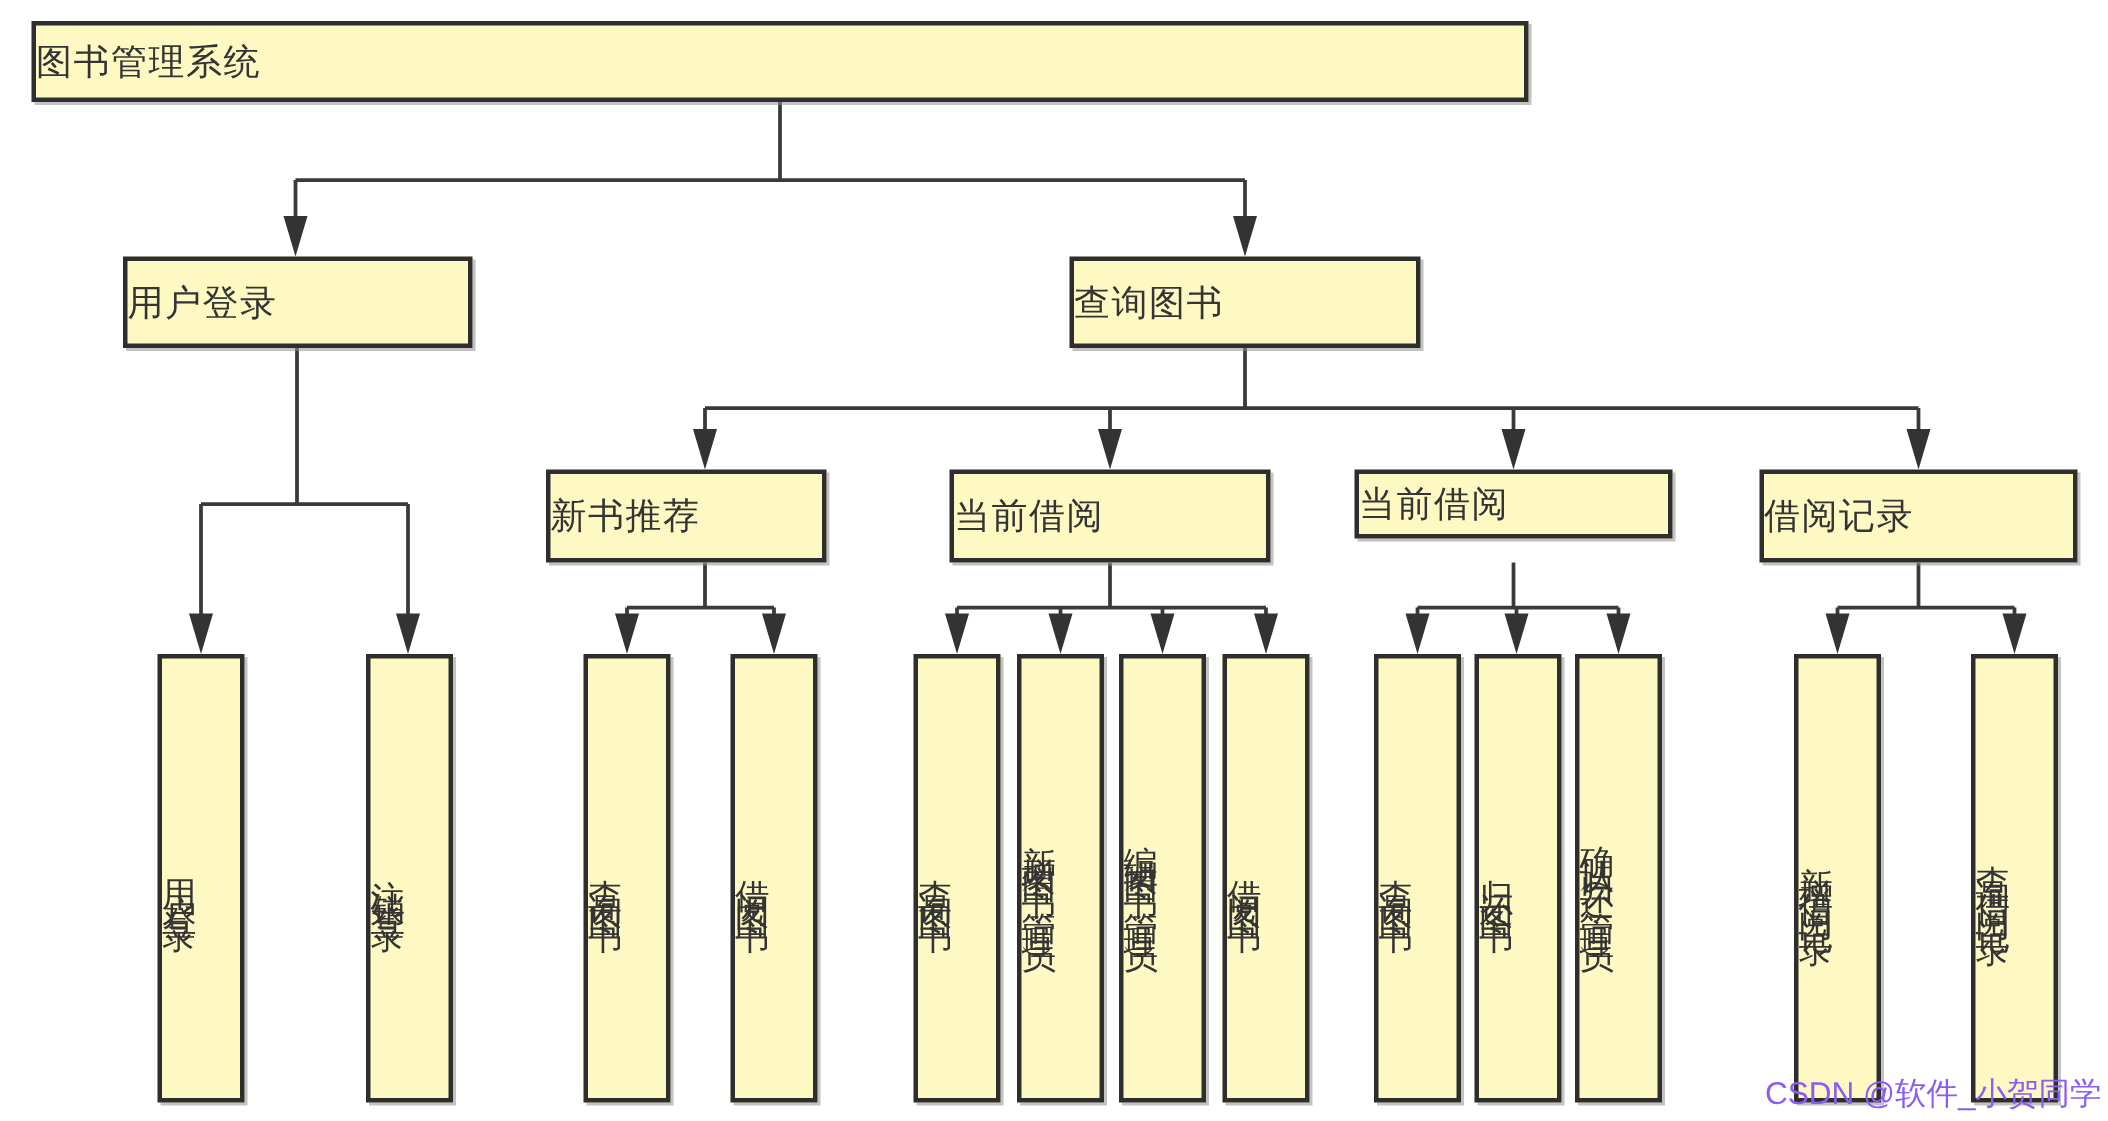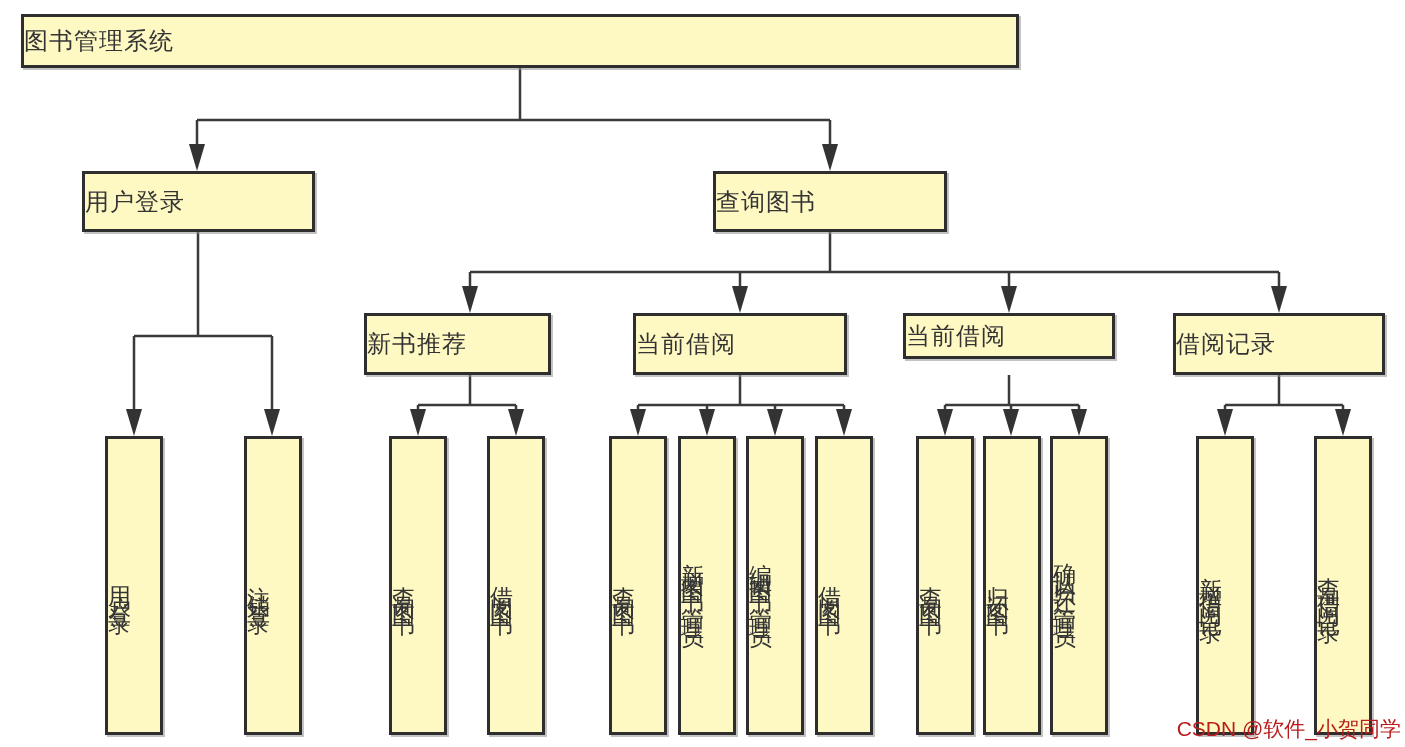--- a/index.html
+++ b/index.html
@@ -32,21 +32,21 @@
     font-size:23px;
     line-height:1;
     letter-spacing:9px;
     white-space:nowrap;
   }
   .leaf{width:58px;top:436px;height:299px;}
   .watermark{
     position:absolute;
     right:4px;bottom:4px;
     font-size:21px;
-    color:#b91c1c;
+    color:#8b5cf6;
     z-index:3;
     white-space:nowrap;
   }
 </style>
 </head>
 <body>
 
 <div id="stage">
 
   <svg id="wires" width="1405" height="747" viewBox="0 0 1405 747">

